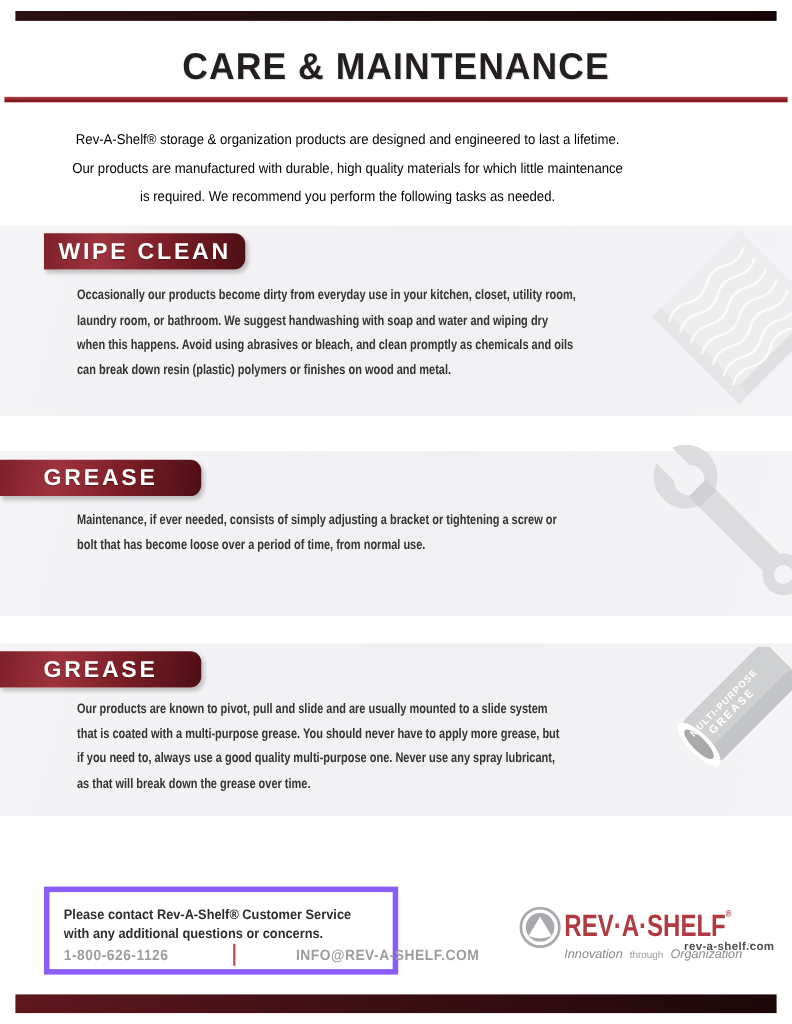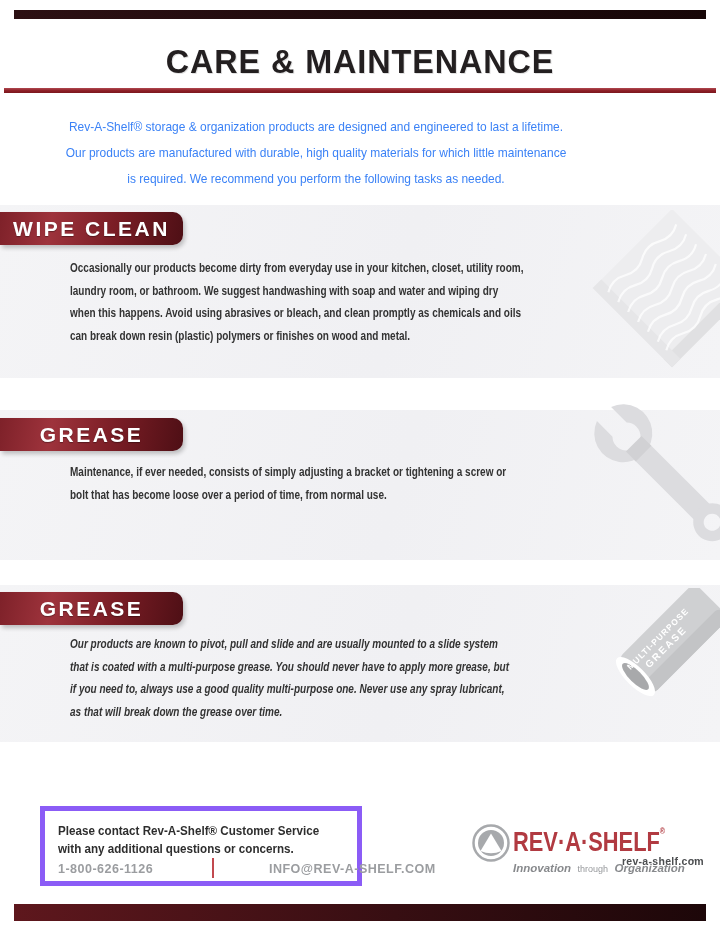--- a/index.html
+++ b/index.html
@@ -5,21 +5,21 @@
   html,body{margin:0;padding:0;background:#ffffff;}
   .page{position:relative;width:720px;height:931px;background:#ffffff;overflow:hidden;
         font-family:"Liberation Sans",sans-serif;border-radius:18px;}
   .top-bar{position:absolute;left:14px;top:10px;width:692px;height:9px;
         background:linear-gradient(90deg,#2c1013,#1d0a0c 60%,#170607);}
   .page-title{position:absolute;left:0;top:42px;width:720px;text-align:center;
         font-size:34px;font-weight:700;letter-spacing:1px;color:#231f20;
         text-shadow:1px 1px 0 rgba(0,0,0,0.12);transform:scaleX(.95);}
   .title-rule{position:absolute;left:4px;top:88px;width:712px;height:5px;
         background:linear-gradient(180deg,#b04850,#8c1e25 55%,#7c171e);}
-  .intro{position:absolute;left:0;top:114px;width:632px;color:#3b82f6;
+  .intro{position:absolute;left:0;top:114px;width:632px;color:#000000;
         font-size:13px;line-height:26px;font-weight:400;}
   .intro-line{white-space:nowrap;text-align:center;transform:scaleX(.92);}
   .bg-block{position:absolute;left:0;width:720px;
         background:linear-gradient(105deg,#f4f4f6 0%,#f0f0f3 55%,#f4f4f6 100%);}
   .banner{position:absolute;left:0;width:183px;height:33px;border-radius:0 10px 10px 0;
         background:linear-gradient(100deg,#7e2129 0%,#9e333c 28%,#7a1d25 62%,#4e0f15 100%);
         box-shadow:2px 3px 4px rgba(0,0,0,0.22);
         color:#ffffff;font-size:21px;font-weight:700;letter-spacing:2.5px;
         line-height:33px;text-align:center;text-shadow:0 1px 1px rgba(0,0,0,0.35);}
   .sec-body{position:absolute;left:70px;color:#333333;font-size:12.5px;
@@ -36,21 +36,21 @@
         white-space:nowrap;transform:scaleX(.93);transform-origin:0 50%;}
   .red-divider{display:inline-block;width:2px;height:20px;background:#c2494f;
         margin:0 9px 0 6px;}
   .logo-wrap{position:absolute;left:472px;top:824px;width:234px;height:52px;}
   .logo-text{position:absolute;left:41px;top:2px;font-size:28px;font-weight:700;
         letter-spacing:0;color:#b13a41;white-space:nowrap;transform:scaleX(.78);
         transform-origin:0 50%;}
   .logo-reg{font-size:9px;vertical-align:top;}
   .tagline{position:absolute;left:41px;top:34px;width:168px;text-align:right;
         color:#87898c;white-space:nowrap;}
-  .tag-bold{font-style:italic;font-weight:700;font-size:11.5px;}
+  .tag-bold{font-style:italic;font-weight:400;font-size:11.5px;}
   .tag-thin{font-size:9px;color:#97999c;margin:12px 2px;}
   .tag-tm{font-size:6px;vertical-align:top;}
   .website{position:absolute;right:16px;top:855px;font-size:10.5px;font-weight:700;
         letter-spacing:.3px;color:#4c4e50;}
   .bottom-bar{position:absolute;left:14px;top:904px;width:692px;height:17px;
         background:linear-gradient(90deg,#5e171d,#370e12 55%,#1d0709);}
   .grease-label{position:absolute;left:600px;top:632px;width:124px;text-align:center;
         transform:rotate(-45deg);color:#ffffff;line-height:11px;}
   .grease-label .l1{font-size:8.5px;font-weight:700;letter-spacing:1px;}
   .grease-label .l2{font-size:10px;font-weight:700;letter-spacing:2px;}
@@ -83,21 +83,21 @@
           <path d="M-28,-48 q7,12 0,24 q-7,12 0,24 q7,12 0,24 q-7,12 0,24"></path>
           <path d="M-14,-48 q7,12 0,24 q-7,12 0,24 q7,12 0,24 q-7,12 0,24"></path>
           <path d="M0,-48 q7,12 0,24 q-7,12 0,24 q7,12 0,24 q-7,12 0,24"></path>
           <path d="M14,-48 q7,12 0,24 q-7,12 0,24 q7,12 0,24 q-7,12 0,24"></path>
           <path d="M28,-48 q7,12 0,24 q-7,12 0,24 q7,12 0,24 q-7,12 0,24"></path>
           <path d="M40,-48 q7,12 0,24 q-7,12 0,24 q7,12 0,24 q-7,12 0,24"></path>
         </g>
       </g>
     </svg>
   </div>
-  <div class="banner" style="top:212px;">WIPE CLEAN</div>
+  <div class="banner" style="top:212px;margin-left:40px;">WIPE CLEAN</div>
   <div class="sec-body" style="top:257px;">
     <div class="sec-line">Occasionally our products become dirty from everyday use in your kitchen, closet, utility room,</div>
     <div class="sec-line">laundry room, or bathroom. We suggest handwashing with soap and water and wiping dry</div>
     <div class="sec-line">when this happens. Avoid using abrasives or bleach, and clean promptly as chemicals and oils</div>
     <div class="sec-line">can break down resin (plastic) polymers or finishes on wood and metal.</div>
   </div>
 
   <div class="bg-block" style="top:410px;height:150px;"></div>
   <div class="icon-abs" style="left:576px;top:390px;">
     <svg width="175" height="175" viewBox="0 0 175 175">
@@ -124,21 +124,21 @@
         <ellipse cx="0" cy="46" rx="26" ry="9.5" fill="#ffffff"></ellipse>
         <ellipse cx="0" cy="46" rx="18" ry="6" fill="#a8a9ab"></ellipse>
       </g>
     </svg>
   </div>
   <div class="grease-label">
     <div class="l1">MULTI-PURPOSE</div>
     <div class="l2">GREASE</div>
   </div>
   <div class="banner" style="top:592px;">GREASE</div>
-  <div class="sec-body" style="top:633px;font-style:italic;">
+  <div class="sec-body" style="top:633px;">
     <div class="sec-line">Our products are known to pivot, pull and slide and are usually mounted to a slide system</div>
     <div class="sec-line">that is coated with a multi-purpose grease. You should never have to apply more grease, but</div>
     <div class="sec-line">if you need to, always use a good quality multi-purpose one. Never use any spray lubricant,</div>
     <div class="sec-line">as that will break down the grease over time.</div>
   </div>
 
   <div class="contact-box">
     <div class="contact-line" style="top:13px;">Please contact Rev-A-Shelf® Customer Service</div>
     <div class="contact-line" style="top:31px;">with any additional questions or concerns.</div>
     <div class="contact-row">

